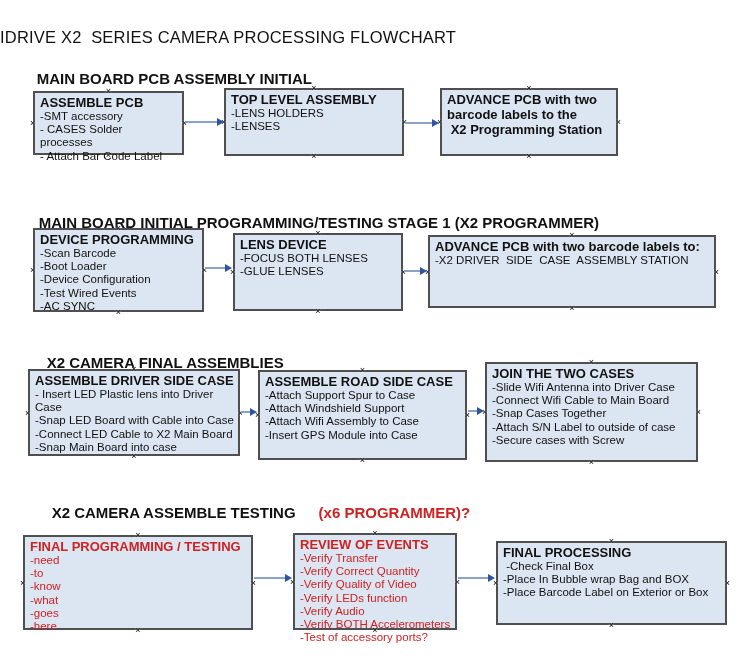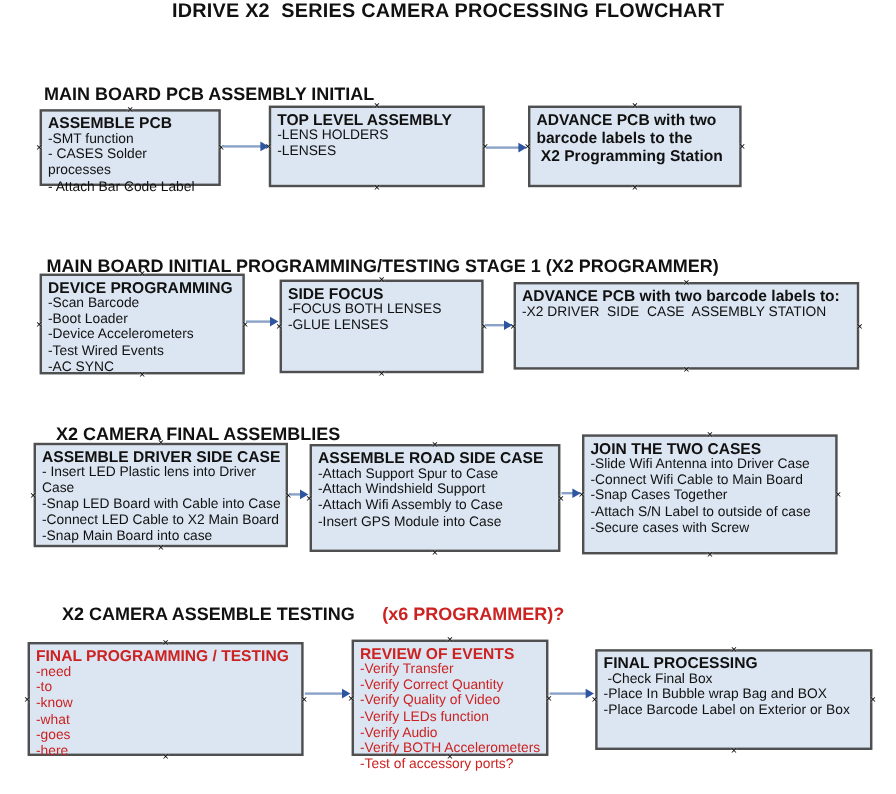--- a/index.html
+++ b/index.html
@@ -10,22 +10,22 @@
     --ahead:#2d55a0;
     --black:#111111;
   }
   html,body{margin:0;padding:0;background:#ffffff;}
   .canvas{
     position:relative;width:747px;height:662px;background:#ffffff;
     font-family:"Liberation Sans",sans-serif;color:var(--black);
     overflow:hidden;
   }
   .title{
-    position:absolute;left:0;top:0;width:100%;margin:0;
-    text-align:center;font-size:16.5px;font-weight:bold;letter-spacing:.2px;
+    position:absolute;left:0;top:28px;width:100%;margin:0;
+    font-size:16.5px;font-weight:normal;letter-spacing:.2px;
     white-space:pre-wrap;
   }
   .sec-h{
     position:absolute;font-size:15px;font-weight:bold;white-space:pre-wrap;
   }
   .sec-h .suffix{color:var(--red);margin-left:23px;}
   .fbox{
     position:absolute;background:var(--fill);
     border:2px solid var(--border);
     padding:2px 4px 2px 5px;box-sizing:border-box;
@@ -58,21 +58,21 @@
 <div class="canvas">
 
   <h1 class="title">IDRIVE X2  SERIES CAMERA PROCESSING FLOWCHART</h1>
 
   <div class="sec-h" style="left:20px;top:53px">
     <span>MAIN BOARD PCB ASSEMBLY INITIAL</span>
   </div>
 
   <div class="fbox" style="left:33px;top:91px;width:151px;height:64px">
     <div class="bt">ASSEMBLE PCB</div>
-    <div class="bi">-SMT function</div>
+    <div class="bi">-SMT accessory</div>
     <div class="bi">- CASES Solder processes</div>
     <div class="bi">- Attach Bar Code Label</div>
   <span class="h ht">×</span>
       <span class="h hb">×</span>
       <span class="h hl">×</span>
       <span class="h hr">×</span>
     </div>
 
   <div class="fbox" style="left:224px;top:88px;width:180px;height:68px">
     <div class="bt">TOP LEVEL ASSEMBLY</div>
@@ -98,31 +98,31 @@
   <div class="arrow" style="left:405px;top:122px;width:33px"></div>
 
   <div class="sec-h" style="left:22px;top:197px">
     <span>MAIN BOARD INITIAL PROGRAMMING/TESTING STAGE 1 (X2 PROGRAMMER)</span>
   </div>
 
   <div class="fbox" style="left:33px;top:228px;width:171px;height:84px">
     <div class="bt">DEVICE PROGRAMMING</div>
     <div class="bi">-Scan Barcode</div>
     <div class="bi">-Boot Loader</div>
-    <div class="bi">-Device Accelerometers</div>
+    <div class="bi">-Device Configuration</div>
     <div class="bi">-Test Wired Events</div>
     <div class="bi">-AC SYNC</div>
   <span class="h ht">×</span>
       <span class="h hb">×</span>
       <span class="h hl">×</span>
       <span class="h hr">×</span>
     </div>
 
   <div class="fbox" style="left:233px;top:233px;width:170px;height:78px">
-    <div class="bt">SIDE FOCUS</div>
+    <div class="bt">LENS DEVICE</div>
     <div class="bi">-FOCUS BOTH LENSES</div>
     <div class="bi">-GLUE LENSES</div>
   <span class="h ht">×</span>
       <span class="h hb">×</span>
       <span class="h hl">×</span>
       <span class="h hr">×</span>
     </div>
 
   <div class="fbox" style="left:428px;top:235px;width:288px;height:73px">
     <div class="bt">ADVANCE PCB with two barcode labels to:</div>

